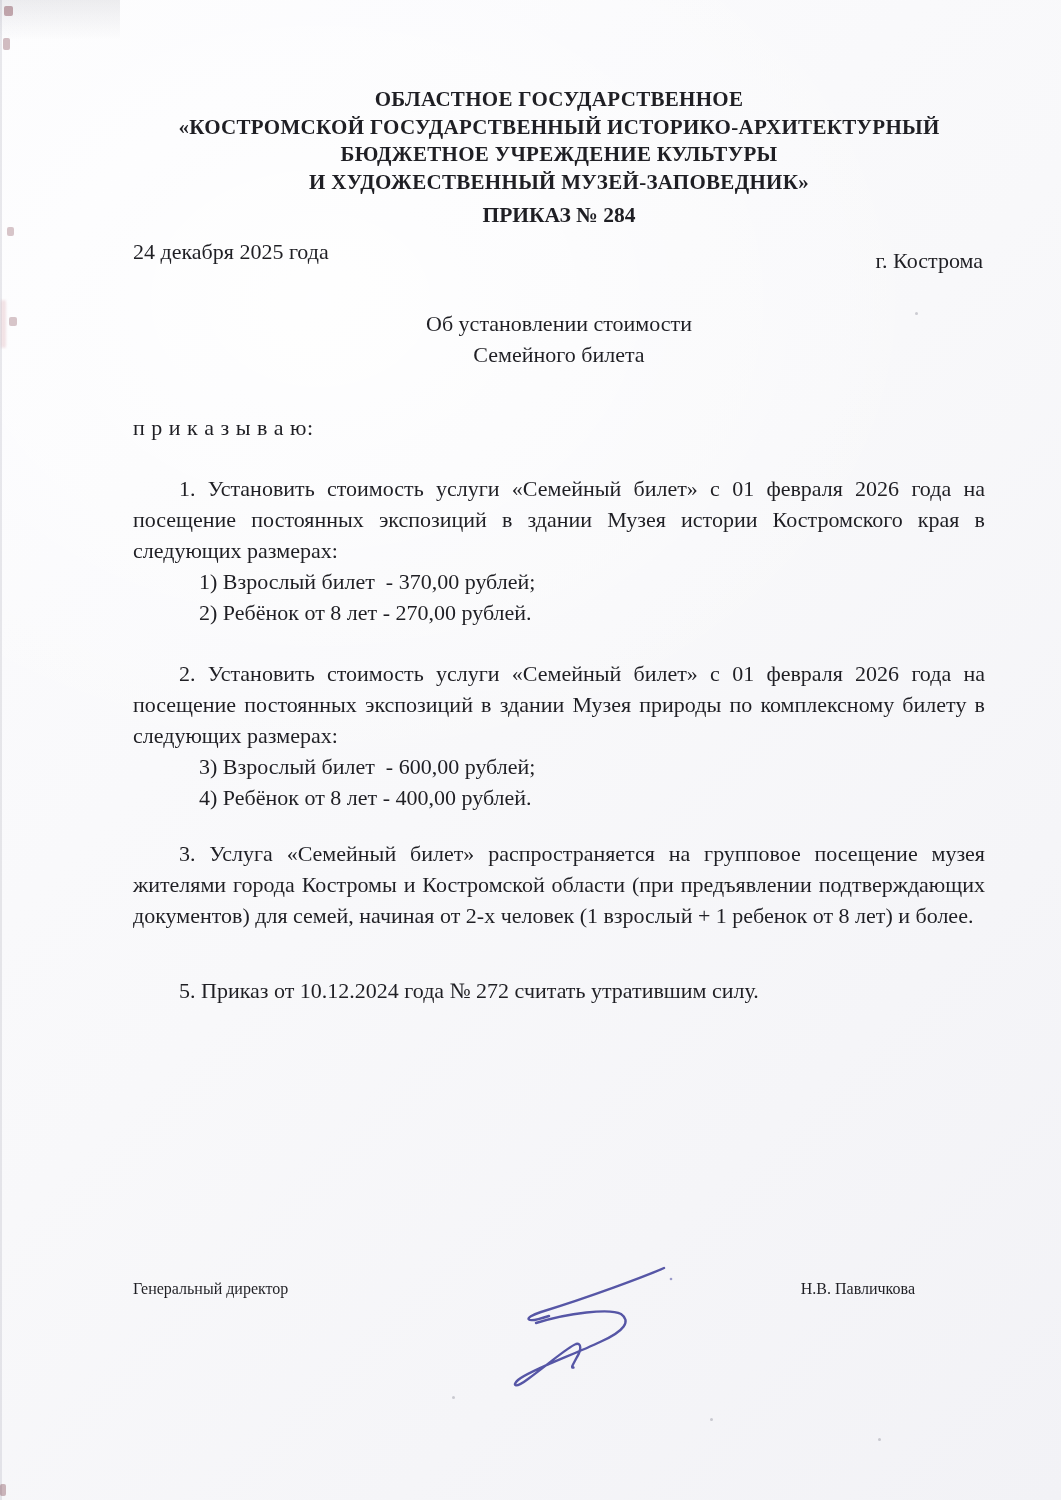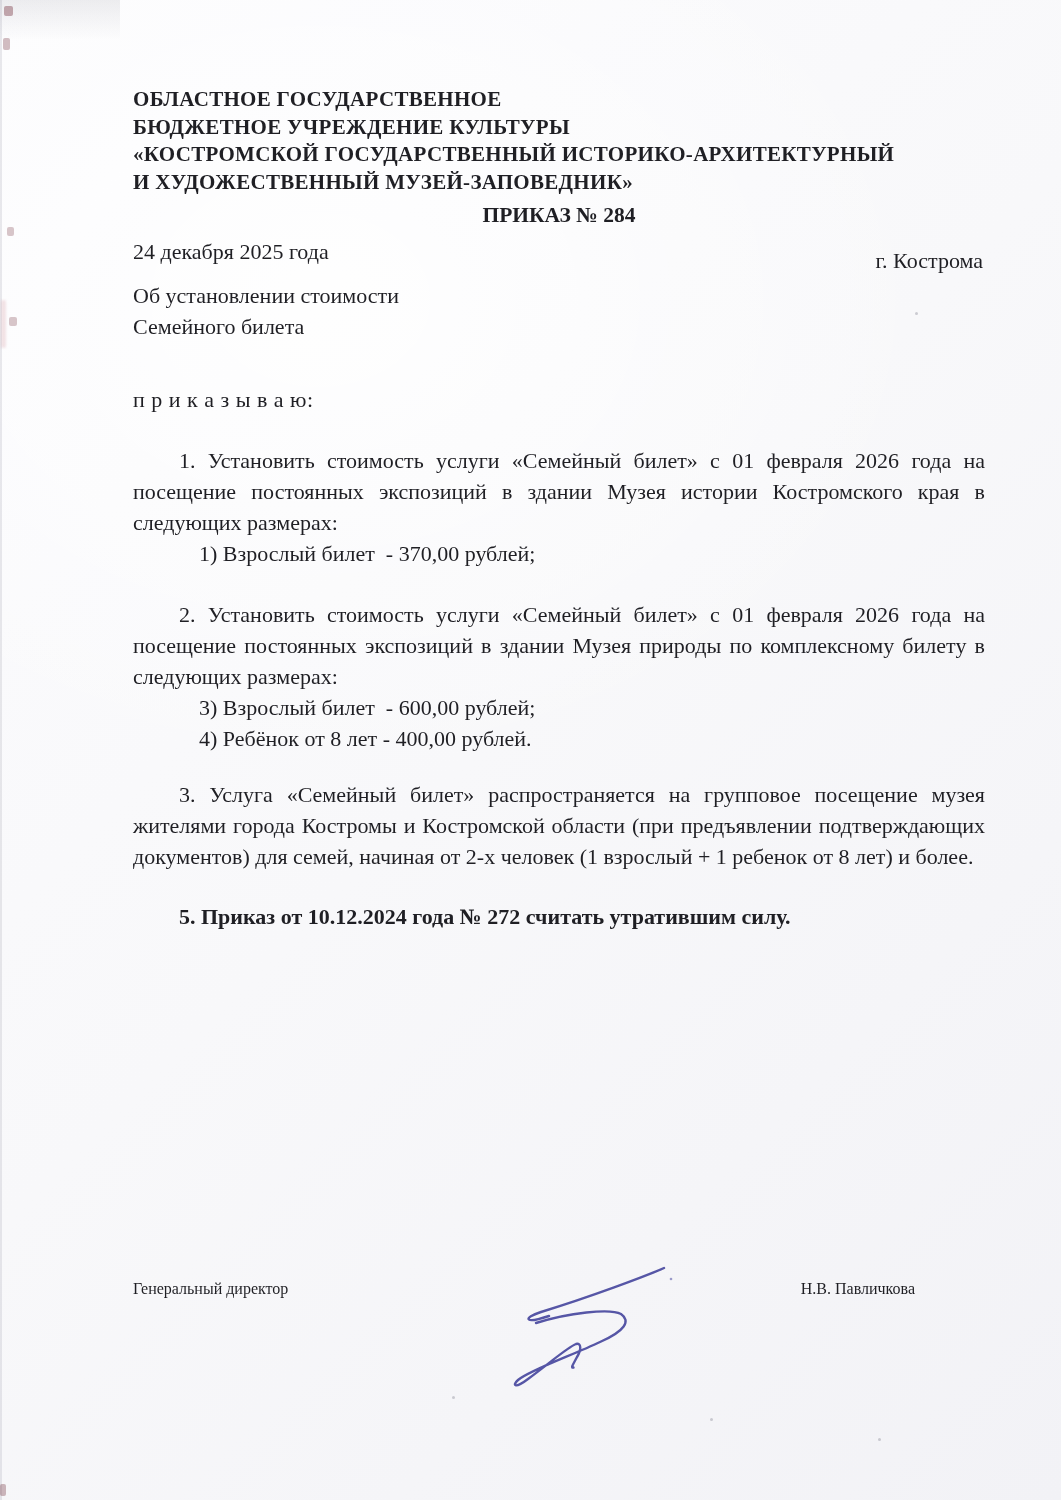--- a/index.html
+++ b/index.html
@@ -18,58 +18,59 @@
     color: #1f1f24;
   }
   .content {
     position: absolute;
     left: 133px; top: 86px;
     width: 852px;
     font-size: 22px;
     line-height: 31px;
   }
   .org-header {
+    text-align: center;
     font-weight: bold;
     font-size: 21px;
     line-height: 27.5px;
     letter-spacing: 0.3px;
   }
   .order-title {
     margin-top: 4px;
     text-align: center;
     font-weight: bold;
     font-size: 21.5px;
   }
   .date-row {
     margin-top: 5px;
     display: flex;
     justify-content: space-between;
     align-items: flex-end;
   }
   .date-row .city { position: relative; top: 9px; padding-right: 2px; }
-  .subject { margin-top: 13px; }
+  .subject { margin-top: 41px; text-align: center; }
   .preamble {
     margin-top: 32px;
     text-align: justify;
     text-indent: 52px;
   }
   .decree-word { margin-top: 42px; letter-spacing: 0.5px; }
   .order-item { margin-top: 30px; }
   .order-item .item-text {
     text-align: justify;
     text-indent: 46px;
     margin: 0;
   }
   .order-item .subitem {
     padding-left: 66px;
     white-space: pre-wrap;
   }
   .item-3 { margin-top: 25px; }
   .item-4 { margin-top: 31px; }
-  .item-5 { margin-top: 29px; font-weight: bold; }
+  .item-5 { margin-top: 44px; }
   .sig-row {
     position: absolute;
     left: 133px; top: 1280px;
     width: 852px;
     display: flex;
     justify-content: space-between;
   }
   .sig-row .sig-name { padding-right: 70px; margin-left: 36px; }
   .signature-svg {
     position: absolute;
@@ -114,22 +115,22 @@
   <div class="artifact a6"></div>
   <div class="speck s1"></div>
   <div class="speck s2"></div>
   <div class="speck s3"></div>
   <div class="speck s4"></div>
 
   <div class="content">
 
     <div class="org-header">
       <div>ОБЛАСТНОЕ ГОСУДАРСТВЕННОЕ</div>
+      <div>«КОСТРОМСКОЙ ГОСУДАРСТВЕННЫЙ ИСТОРИКО-АРХИТЕКТУРНЫЙ</div>
       <div>БЮДЖЕТНОЕ УЧРЕЖДЕНИЕ КУЛЬТУРЫ</div>
-      <div>«КОСТРОМСКОЙ ГОСУДАРСТВЕННЫЙ ИСТОРИКО-АРХИТЕКТУРНЫЙ</div>
       <div>И ХУДОЖЕСТВЕННЫЙ МУЗЕЙ-ЗАПОВЕДНИК»</div>
     </div>
 
     <div class="order-title">ПРИКАЗ № 284</div>
 
     <div class="date-row">
       <span class="date">24 декабря 2025 года</span>
       <span class="city">г. Кострома</span>
     </div>
 
@@ -137,20 +138,21 @@
       <div>Об установлении стоимости</div>
       <div>Семейного билета</div>
     </div>
 
 
     <div class="decree-word">п р и к а з ы в а ю:</div>
 
     <div class="order-item item-1">
       <p class="item-text">1. Установить стоимость услуги «Семейный билет» с 01 февраля 2026 года на посещение постоянных экспозиций в здании Музея истории Костромского края в следующих размерах:</p>
       <div class="subitem">1) Взрослый билет  - 370,00 рублей;</div>
+      <div class="subitem">2) Ребёнок от 8 лет - 270,00 рублей.</div>
     </div>
 
     <div class="order-item item-2">
       <p class="item-text">2. Установить стоимость услуги «Семейный билет» с 01 февраля 2026 года на посещение постоянных экспозиций в здании Музея природы по комплексному билету  в следующих размерах:</p>
       <div class="subitem">3) Взрослый билет  - 600,00 рублей;</div>
       <div class="subitem">4) Ребёнок от 8 лет - 400,00 рублей.</div>
     </div>
 
     <div class="order-item item-3">
       <p class="item-text">3. Услуга «Семейный билет» распространяется на групповое посещение музея жителями города Костромы и Костромской области (при предъявлении подтверждающих документов) для семей, начиная от 2-х человек (1 взрослый + 1 ребенок от 8 лет) и более.</p>

